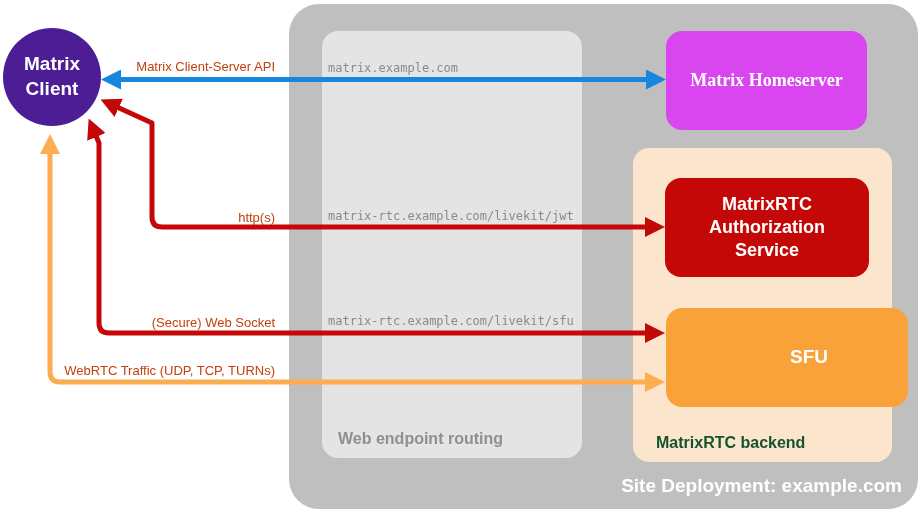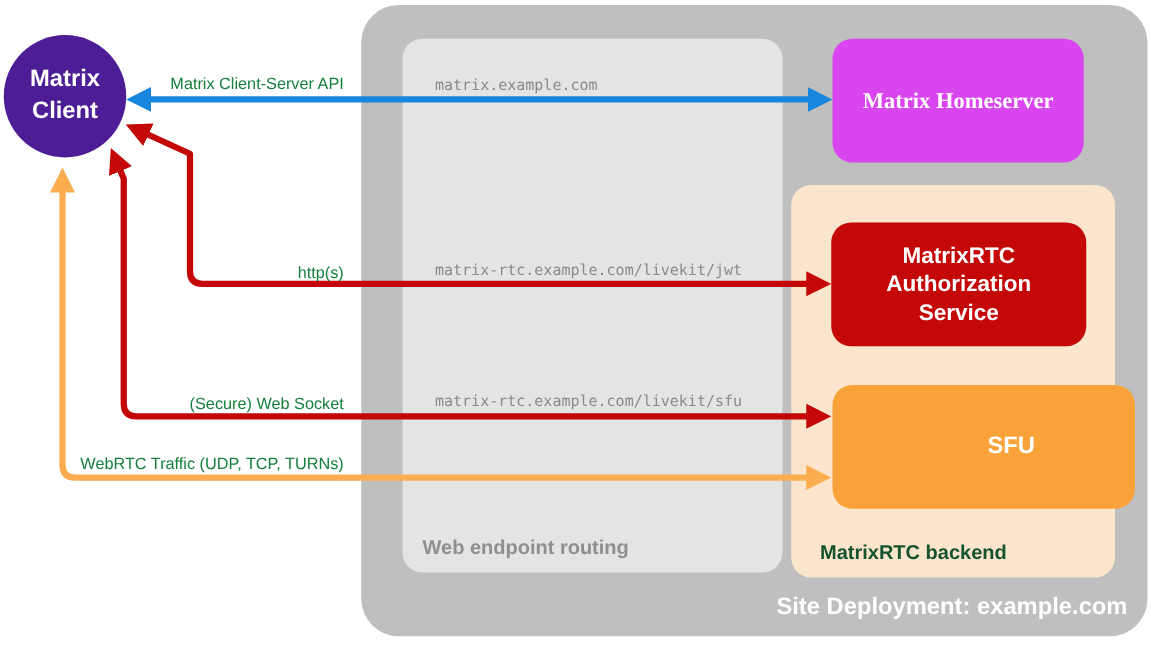--- a/index.html
+++ b/index.html
@@ -14,21 +14,21 @@
   .site-box {
     left:289px; top:4px; width:629px; height:505px;
     border-radius:30px; z-index:1;
   }
   .site-label {
     right:16px; bottom:12px; z-index:6;
     color:#ffffff; font-weight:bold; font-size:19px;
   }
   .routing-box {
     left:322px; top:31px; width:260px; height:427px;
-    border-radius:16px; z-index:2;padding-left:44px;
+    border-radius:16px; z-index:2;
   }
   .routing-label {
     left:16px; bottom:10px;
     color:#8f8f8f; font-weight:bold; font-size:16px;
   }
   .backend-box {
     left:633px; top:148px; width:259px; height:314px;
     border-radius:16px; z-index:2;
   }
   .backend-label {
@@ -47,32 +47,32 @@
   .node-sfu        { left:666px; top:308px; width:198px; height:99px; font-size:19px;padding-left:44px; }
 
   .client-circle {
     left:3px; top:28px; width:98px; height:98px; border-radius:50%;
     z-index:3; display:flex; flex-direction:column; align-items:center; justify-content:center;
     color:#ffffff; font-weight:bold; font-size:19px; line-height:1.3;
   }
 
   
   .endpoint {
-    z-index:5; left:348px;
+    z-index:5; left:328px;
     font-family:"DejaVu Sans Mono", monospace;
     font-size:12px; color:#8a8a8a; white-space:nowrap;
   }
   .endpoint-1 { top:61px; }
   .endpoint-2 { top:209px; }
   .endpoint-3 { top:314px; }
 
   
   .arrow-label {
     z-index:5; right:646px; text-align:right;
-    font-size:13px; color:#15803d; white-space:nowrap;
+    font-size:13px; color:#c2410c; white-space:nowrap;
   }
   .arrow-label-1 { top:59px; }
   .arrow-label-2 { top:210px; }
   .arrow-label-3 { top:315px;margin-left:22px; }
   .arrow-label-4 { top:363px; }
 
   .arrows-layer { left:0; top:0; z-index:4; pointer-events:none; }
 </style>
 </head>
 <body>

